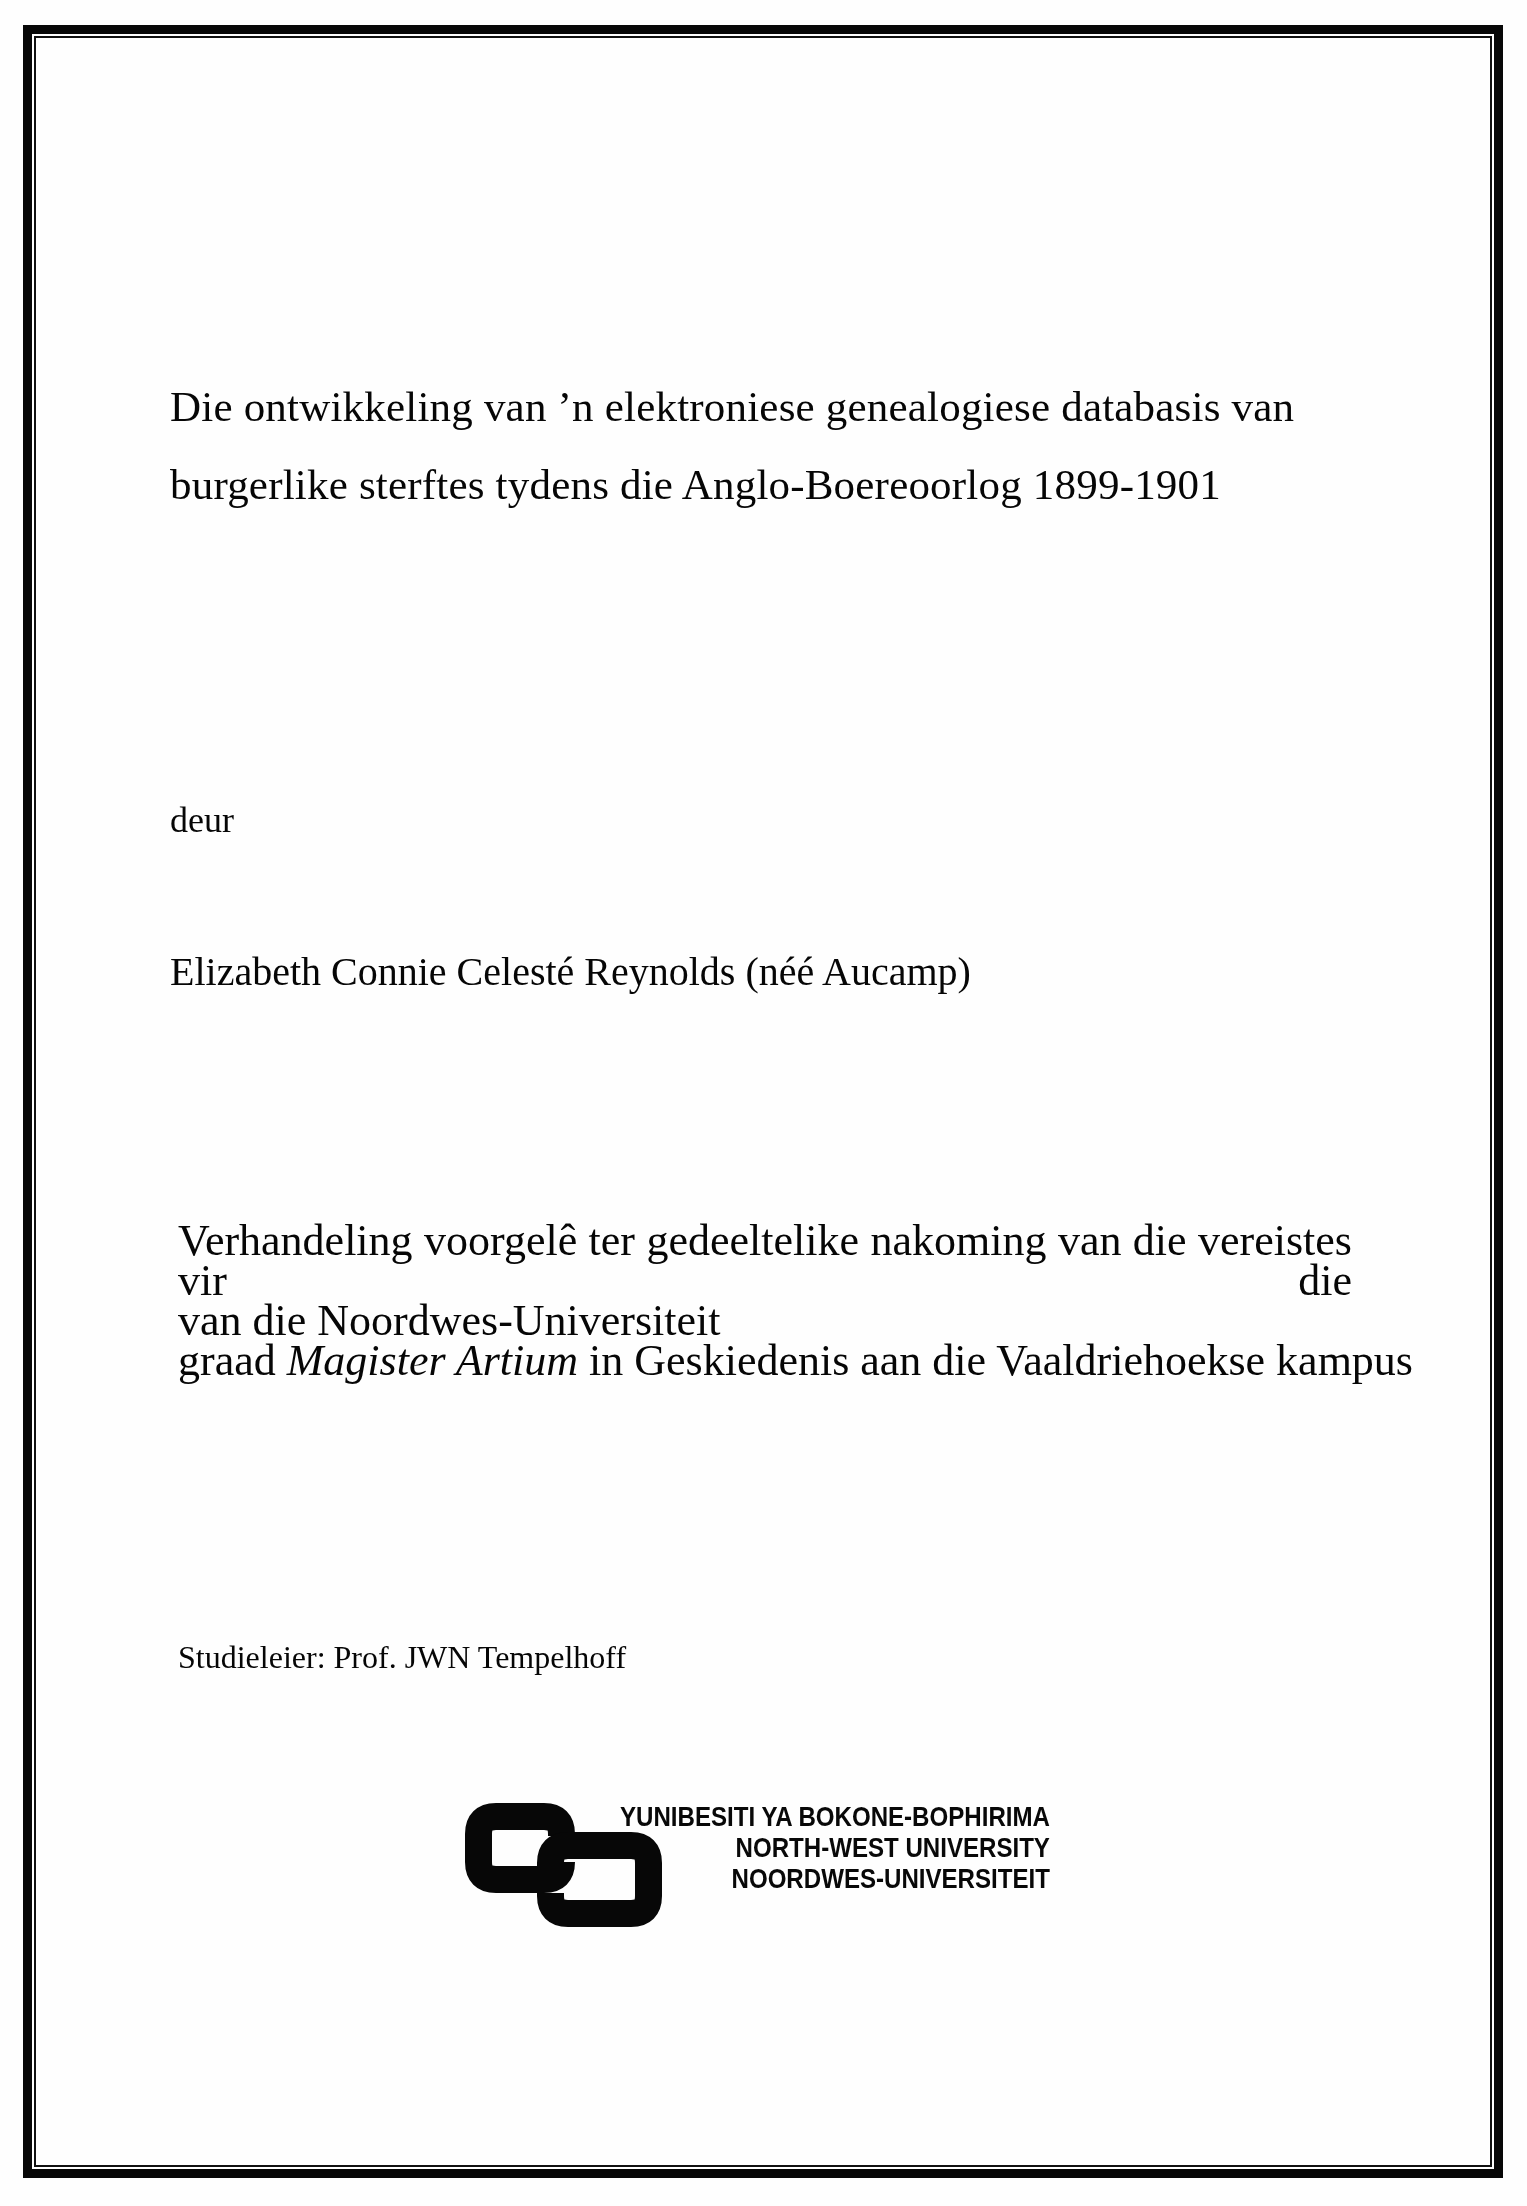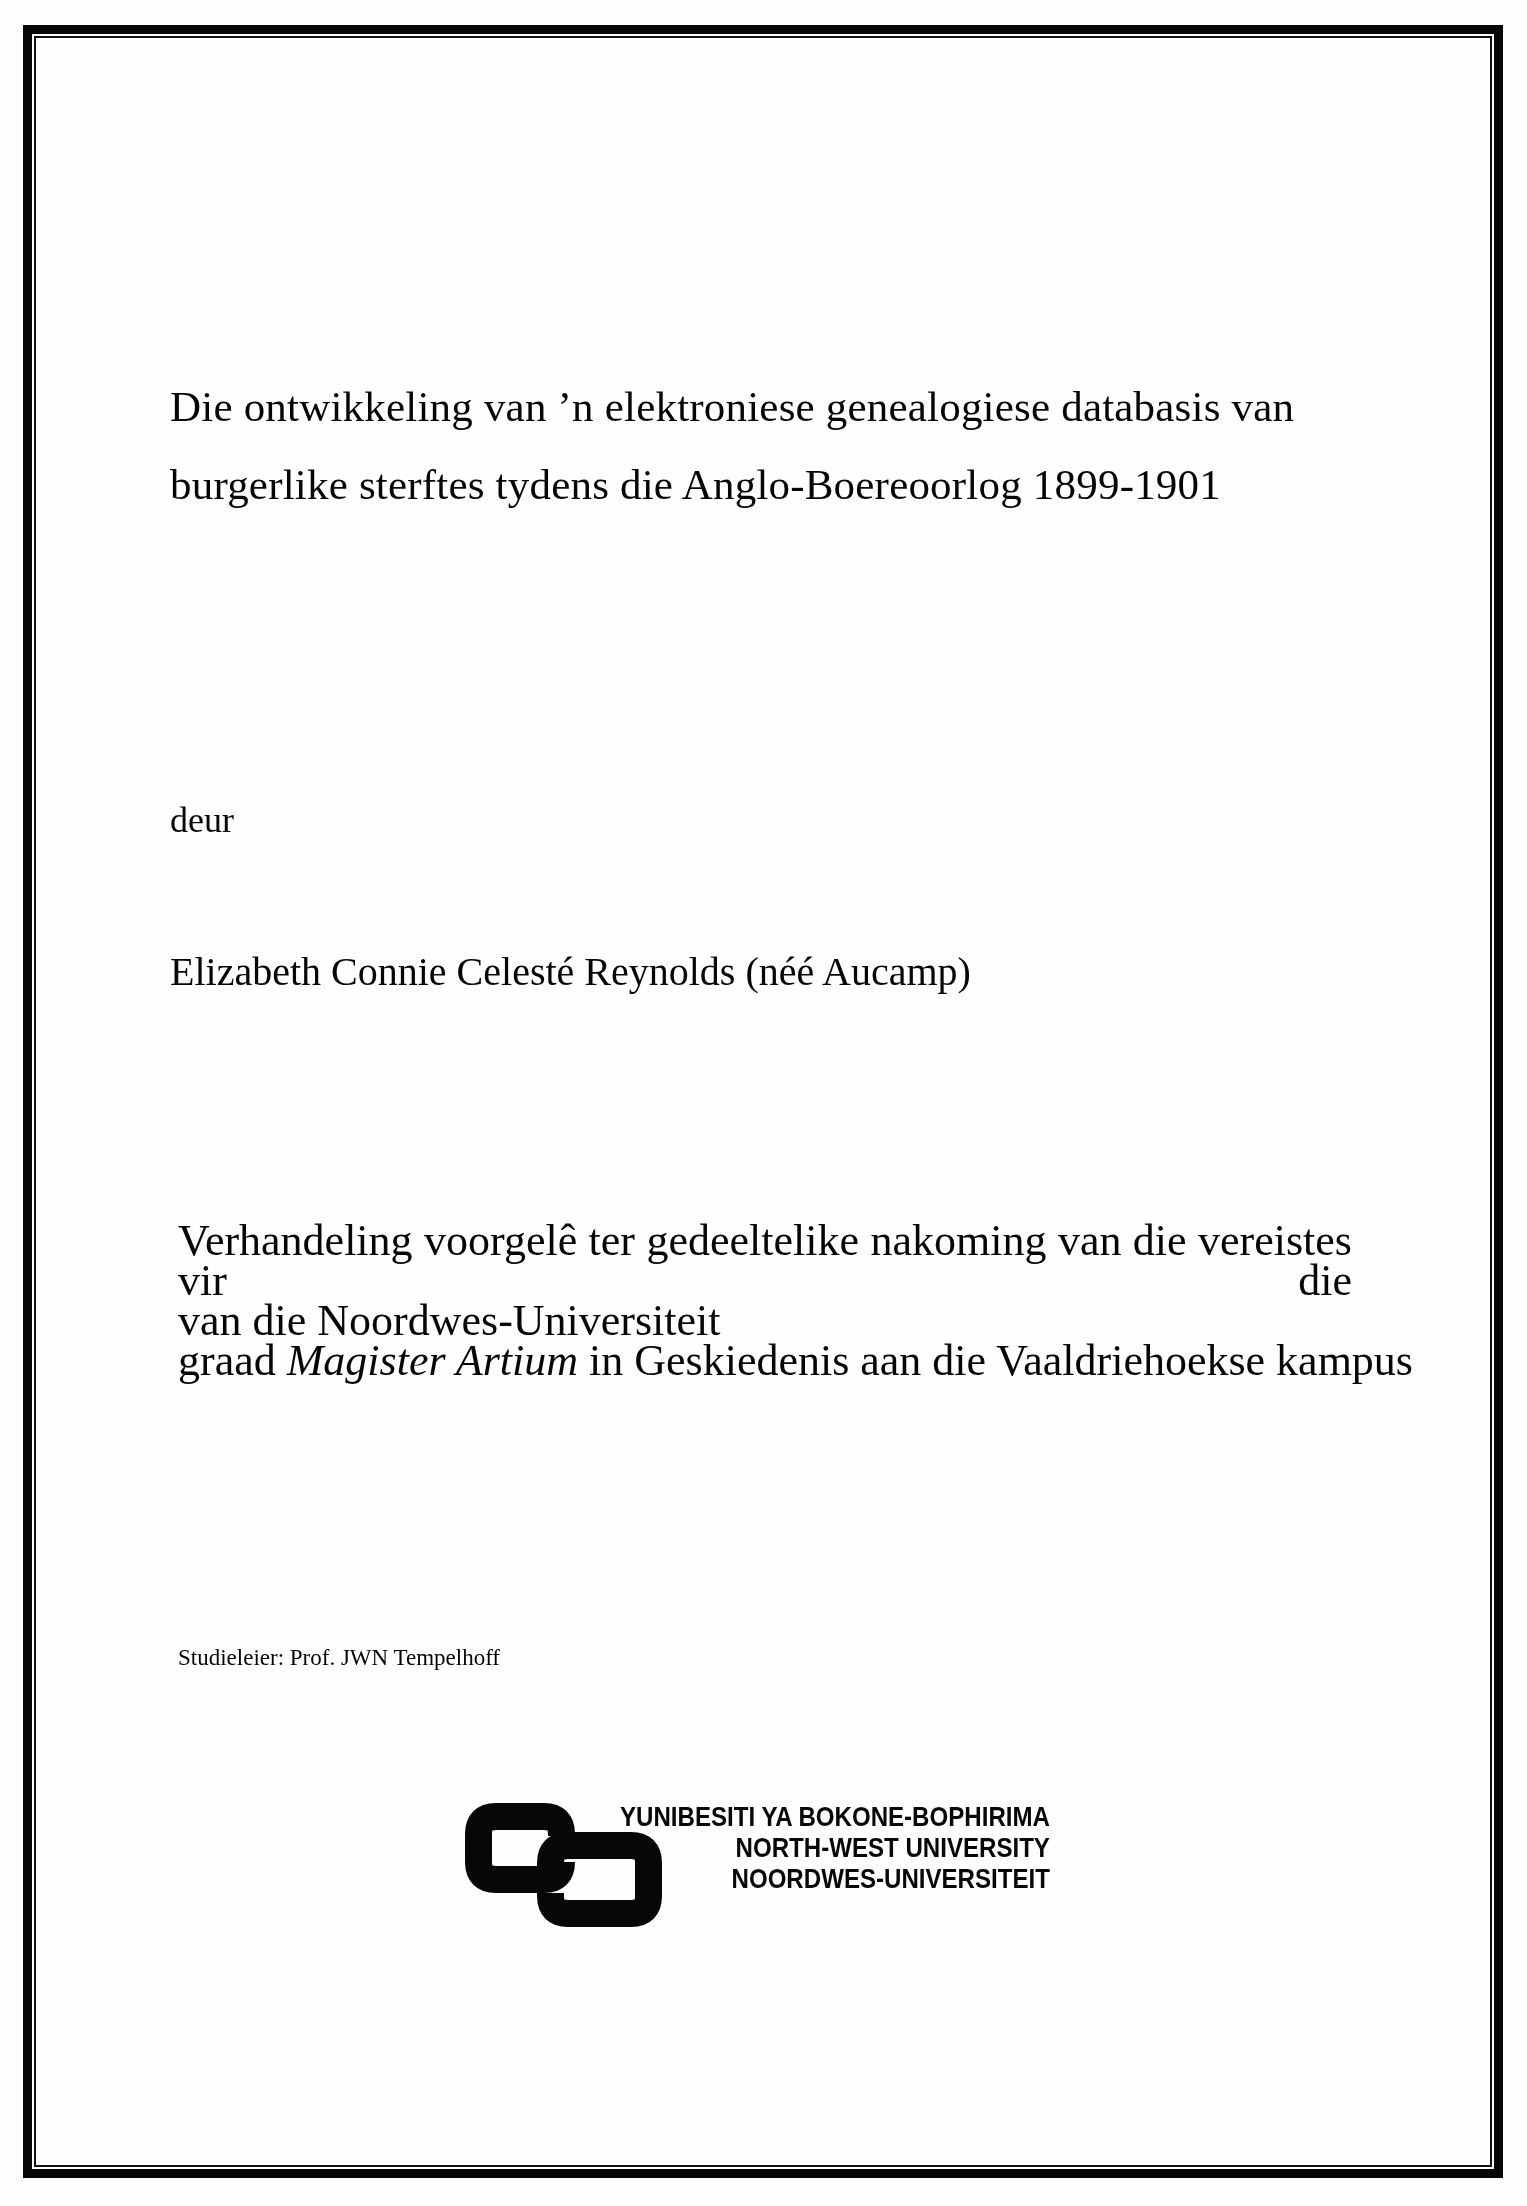--- a/index.html
+++ b/index.html
@@ -31,21 +31,21 @@
   .degree{
     position:absolute;left:178px;top:1221px;width:1174px;
     font-size:44px;line-height:40px;text-align:left;
   }
   .dline{white-space:nowrap;}
   .dline.justify{
     white-space:normal;text-align:justify;text-align-last:justify;
   }
   .dline em{font-style:italic;}
   .supervisor-block{
-    position:absolute;left:178px;top:1635px;font-size:23px;line-height:45px;
+    position:absolute;left:178px;top:1635px;font-size:32px;line-height:45px;
     text-align:left;
   }
   
   .logo-glyph{position:absolute;left:465px;top:1803px;}
   .logo-text{
     position:absolute;right:477px;top:1801px;
     font-family:"Liberation Sans", sans-serif;font-weight:700;
     font-size:28px;line-height:31px;text-align:right;color:#080808;
     transform:scaleX(0.86);transform-origin:100% 0;
     letter-spacing:0px;white-space:nowrap;

